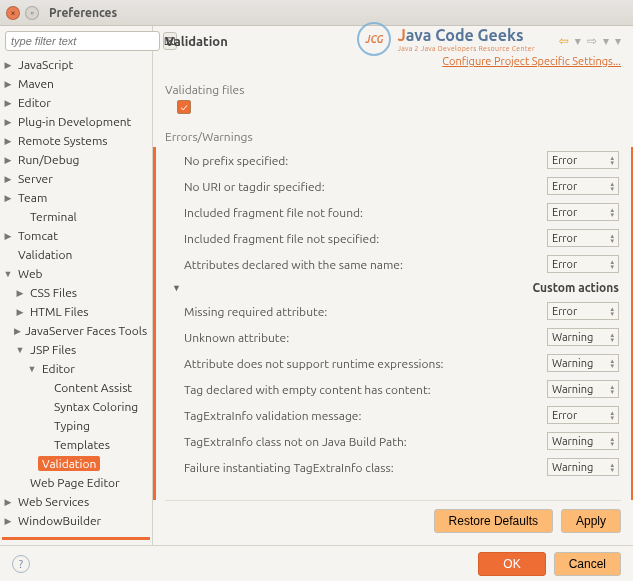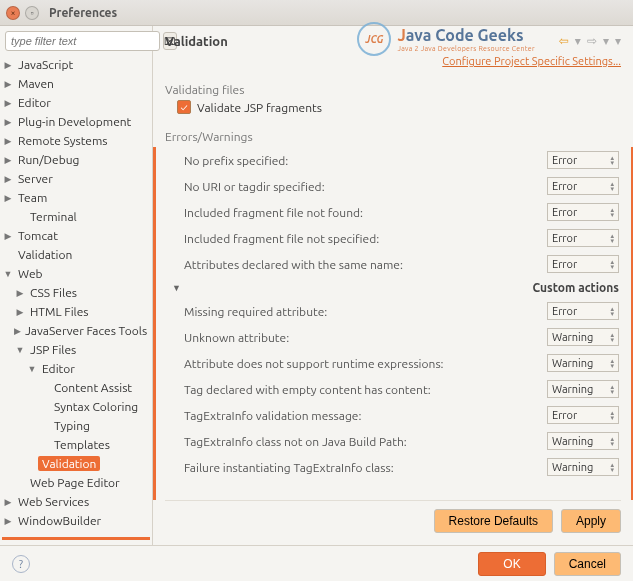--- a/index.html
+++ b/index.html
@@ -191,21 +191,20 @@
         <span>▾</span>
       </div>
     </div>
     <div class="link-row">
       <a href="#">Configure Project Specific Settings...</a>
     </div>
 
     <div class="section-title">Validating files</div>
     <div class="checkbox-row">
       <div class="checkbox">✓</div>
-      <span>Validate JSP fragments</span>
     </div>
 
     <div class="section-title">Errors/Warnings</div>
     <div class="settings-list" id="settings">
         <div class="setting-row">
           <span class="setting-label">No prefix specified:</span>
           <div class="select">
             <span>Error</span>
             <span class="caret">
               <span>▴</span>

